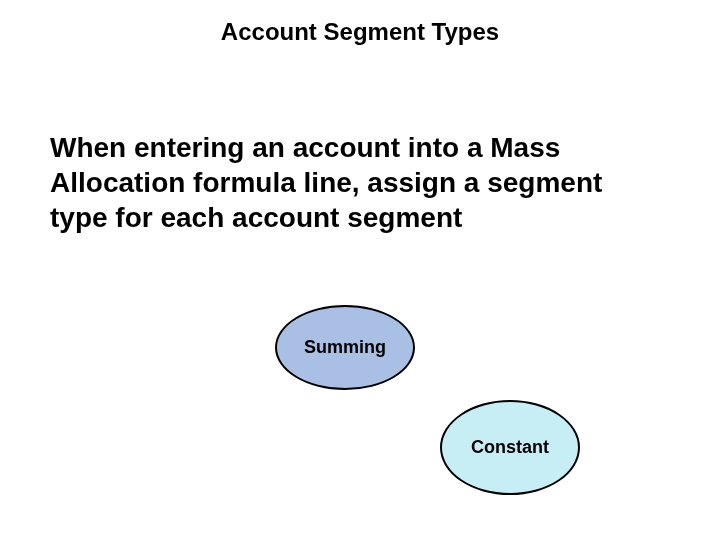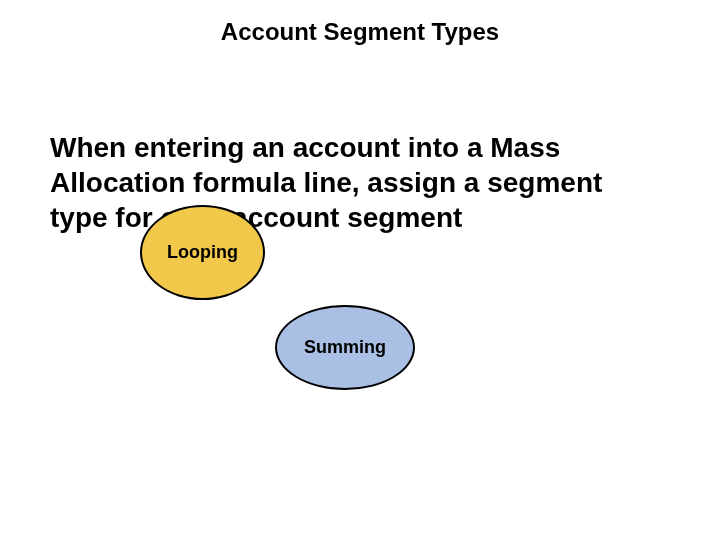--- a/index.html
+++ b/index.html
@@ -68,19 +68,19 @@
     background: #c7eef5;
   }
 </style>
 </head>
 <body>
 
 <div class="slide">
   <div class="title">Account Segment Types</div>
   <div class="body-text">When entering an account into a Mass Allocation formula line, assign a segment type for each account segment</div>
 
-  <div class="ellipse looping">
-    <span>Looping</span>
-  </div>
   <div class="ellipse summing">
     <span>Summing</span>
+  </div>
+  <div class="ellipse constant">
+    <span>Constant</span>
   </div>
 </div>
 
 </body></html>

